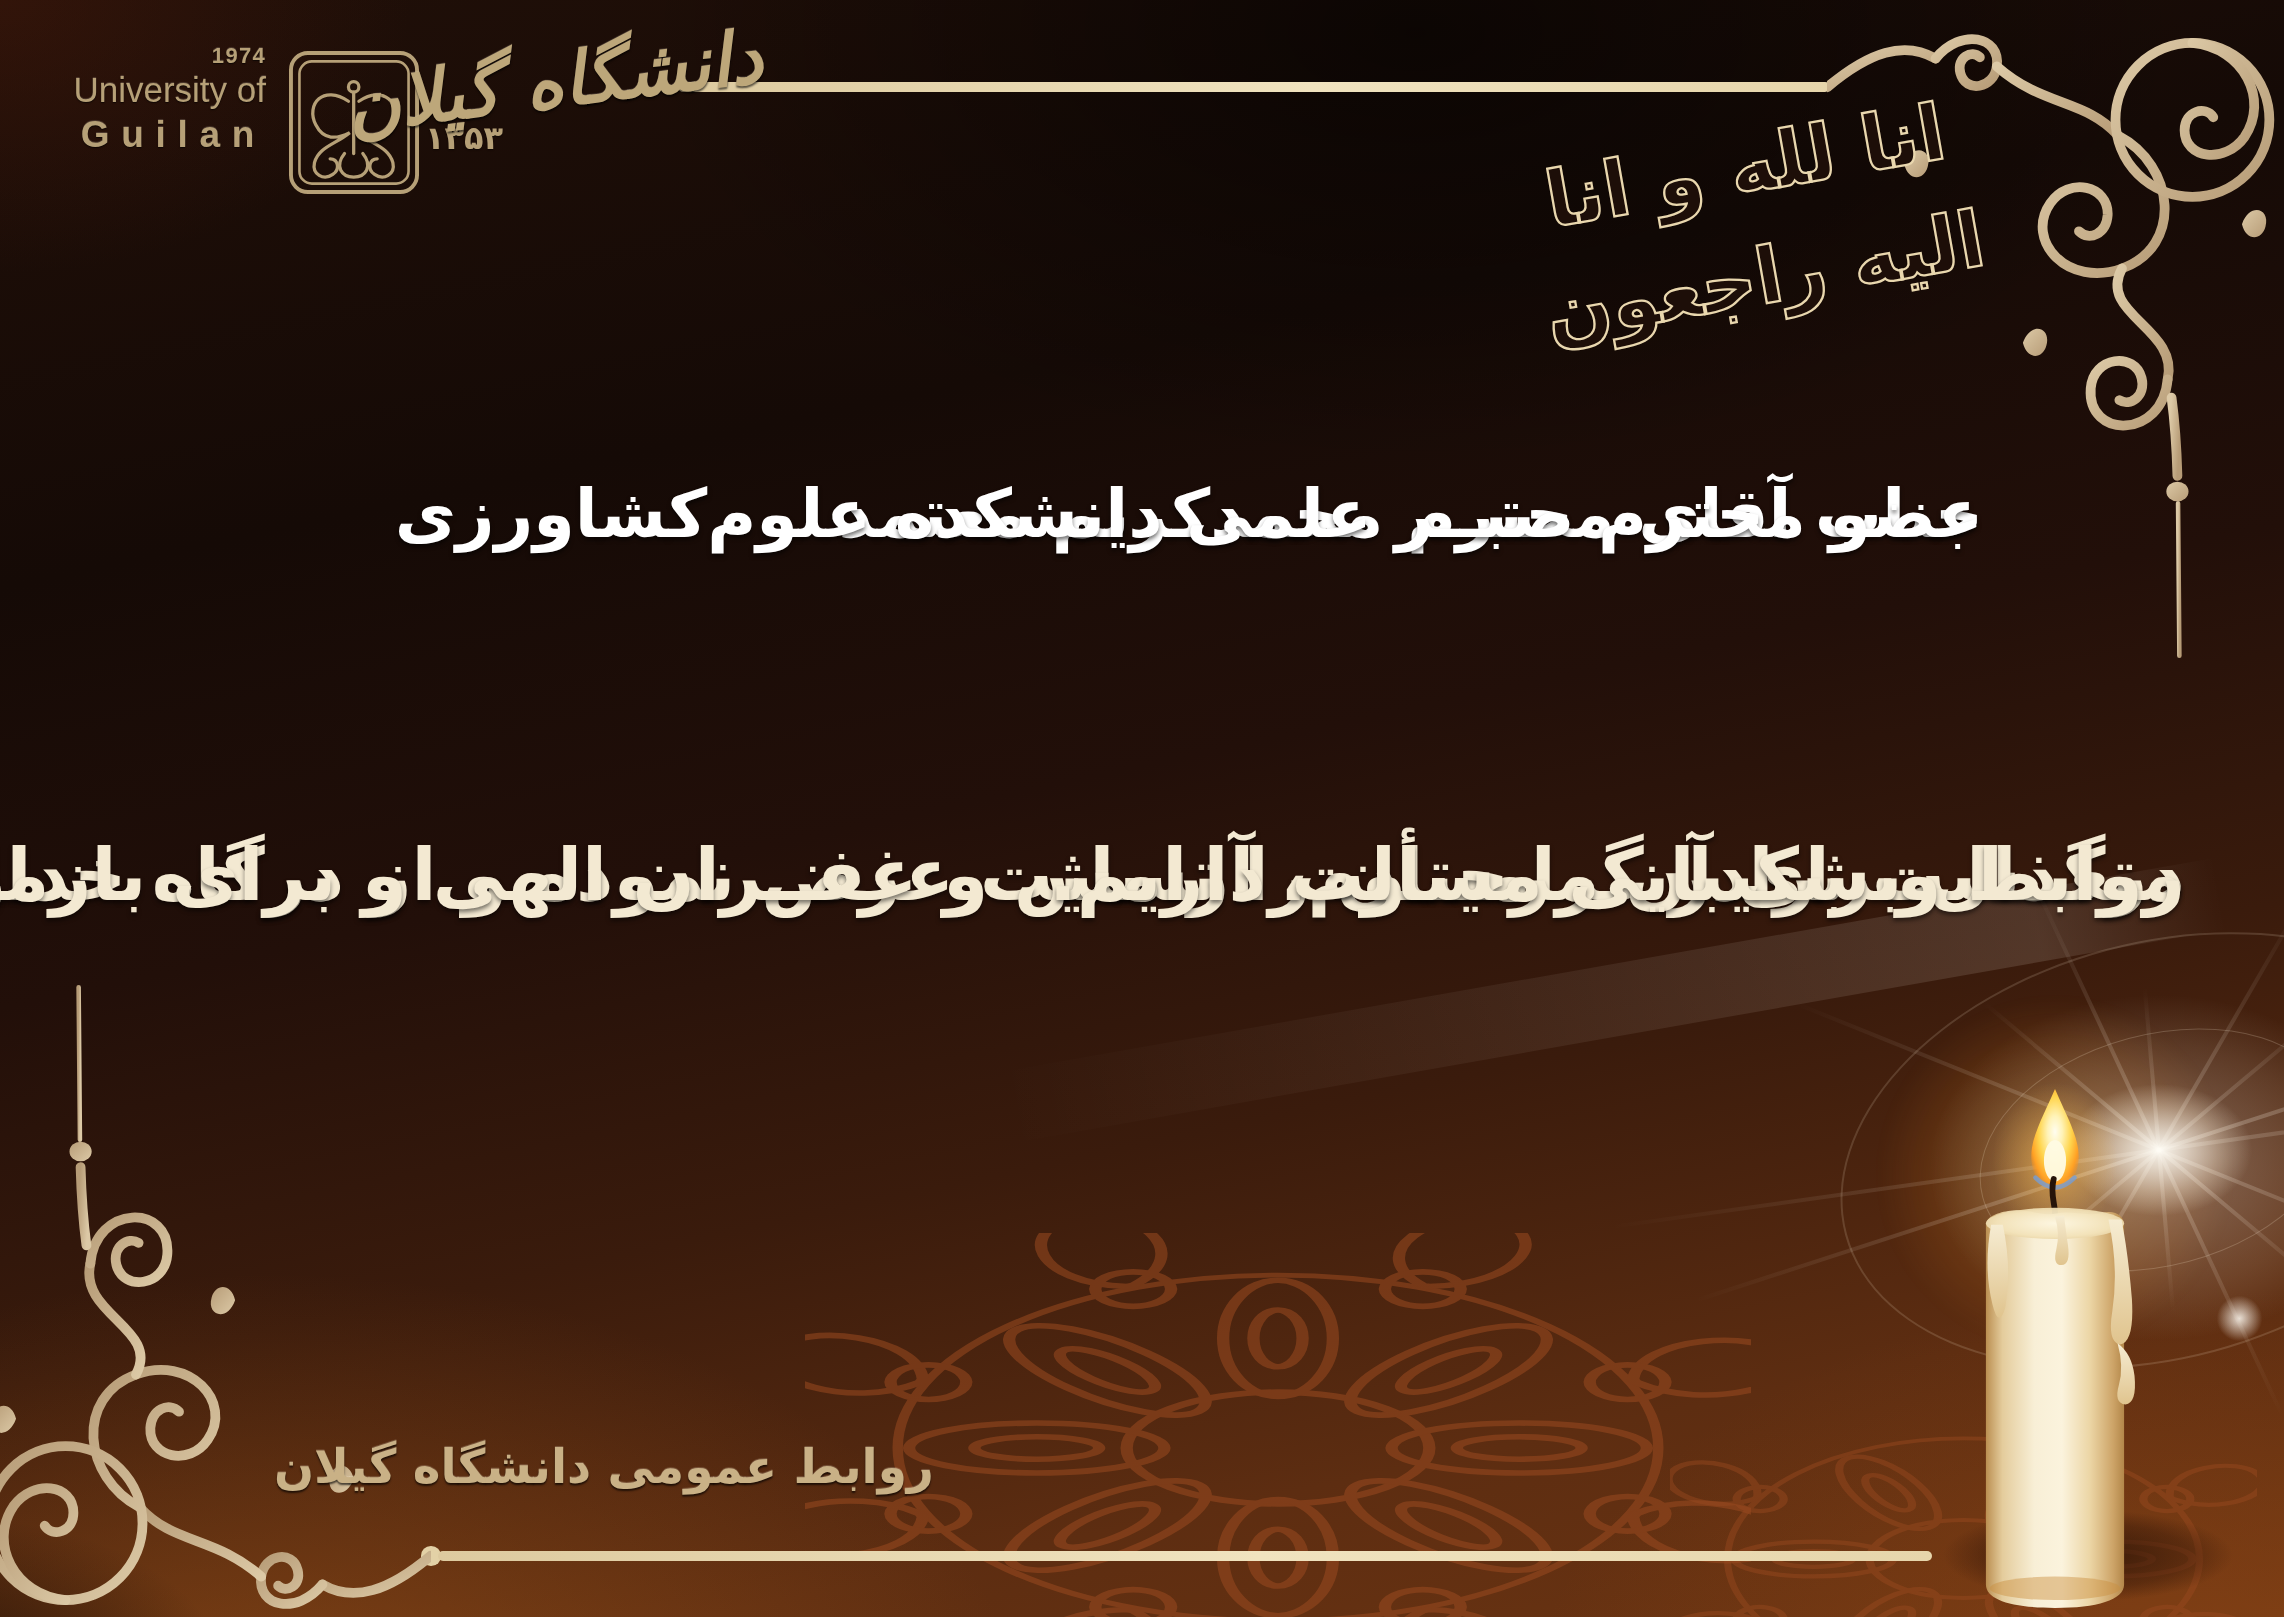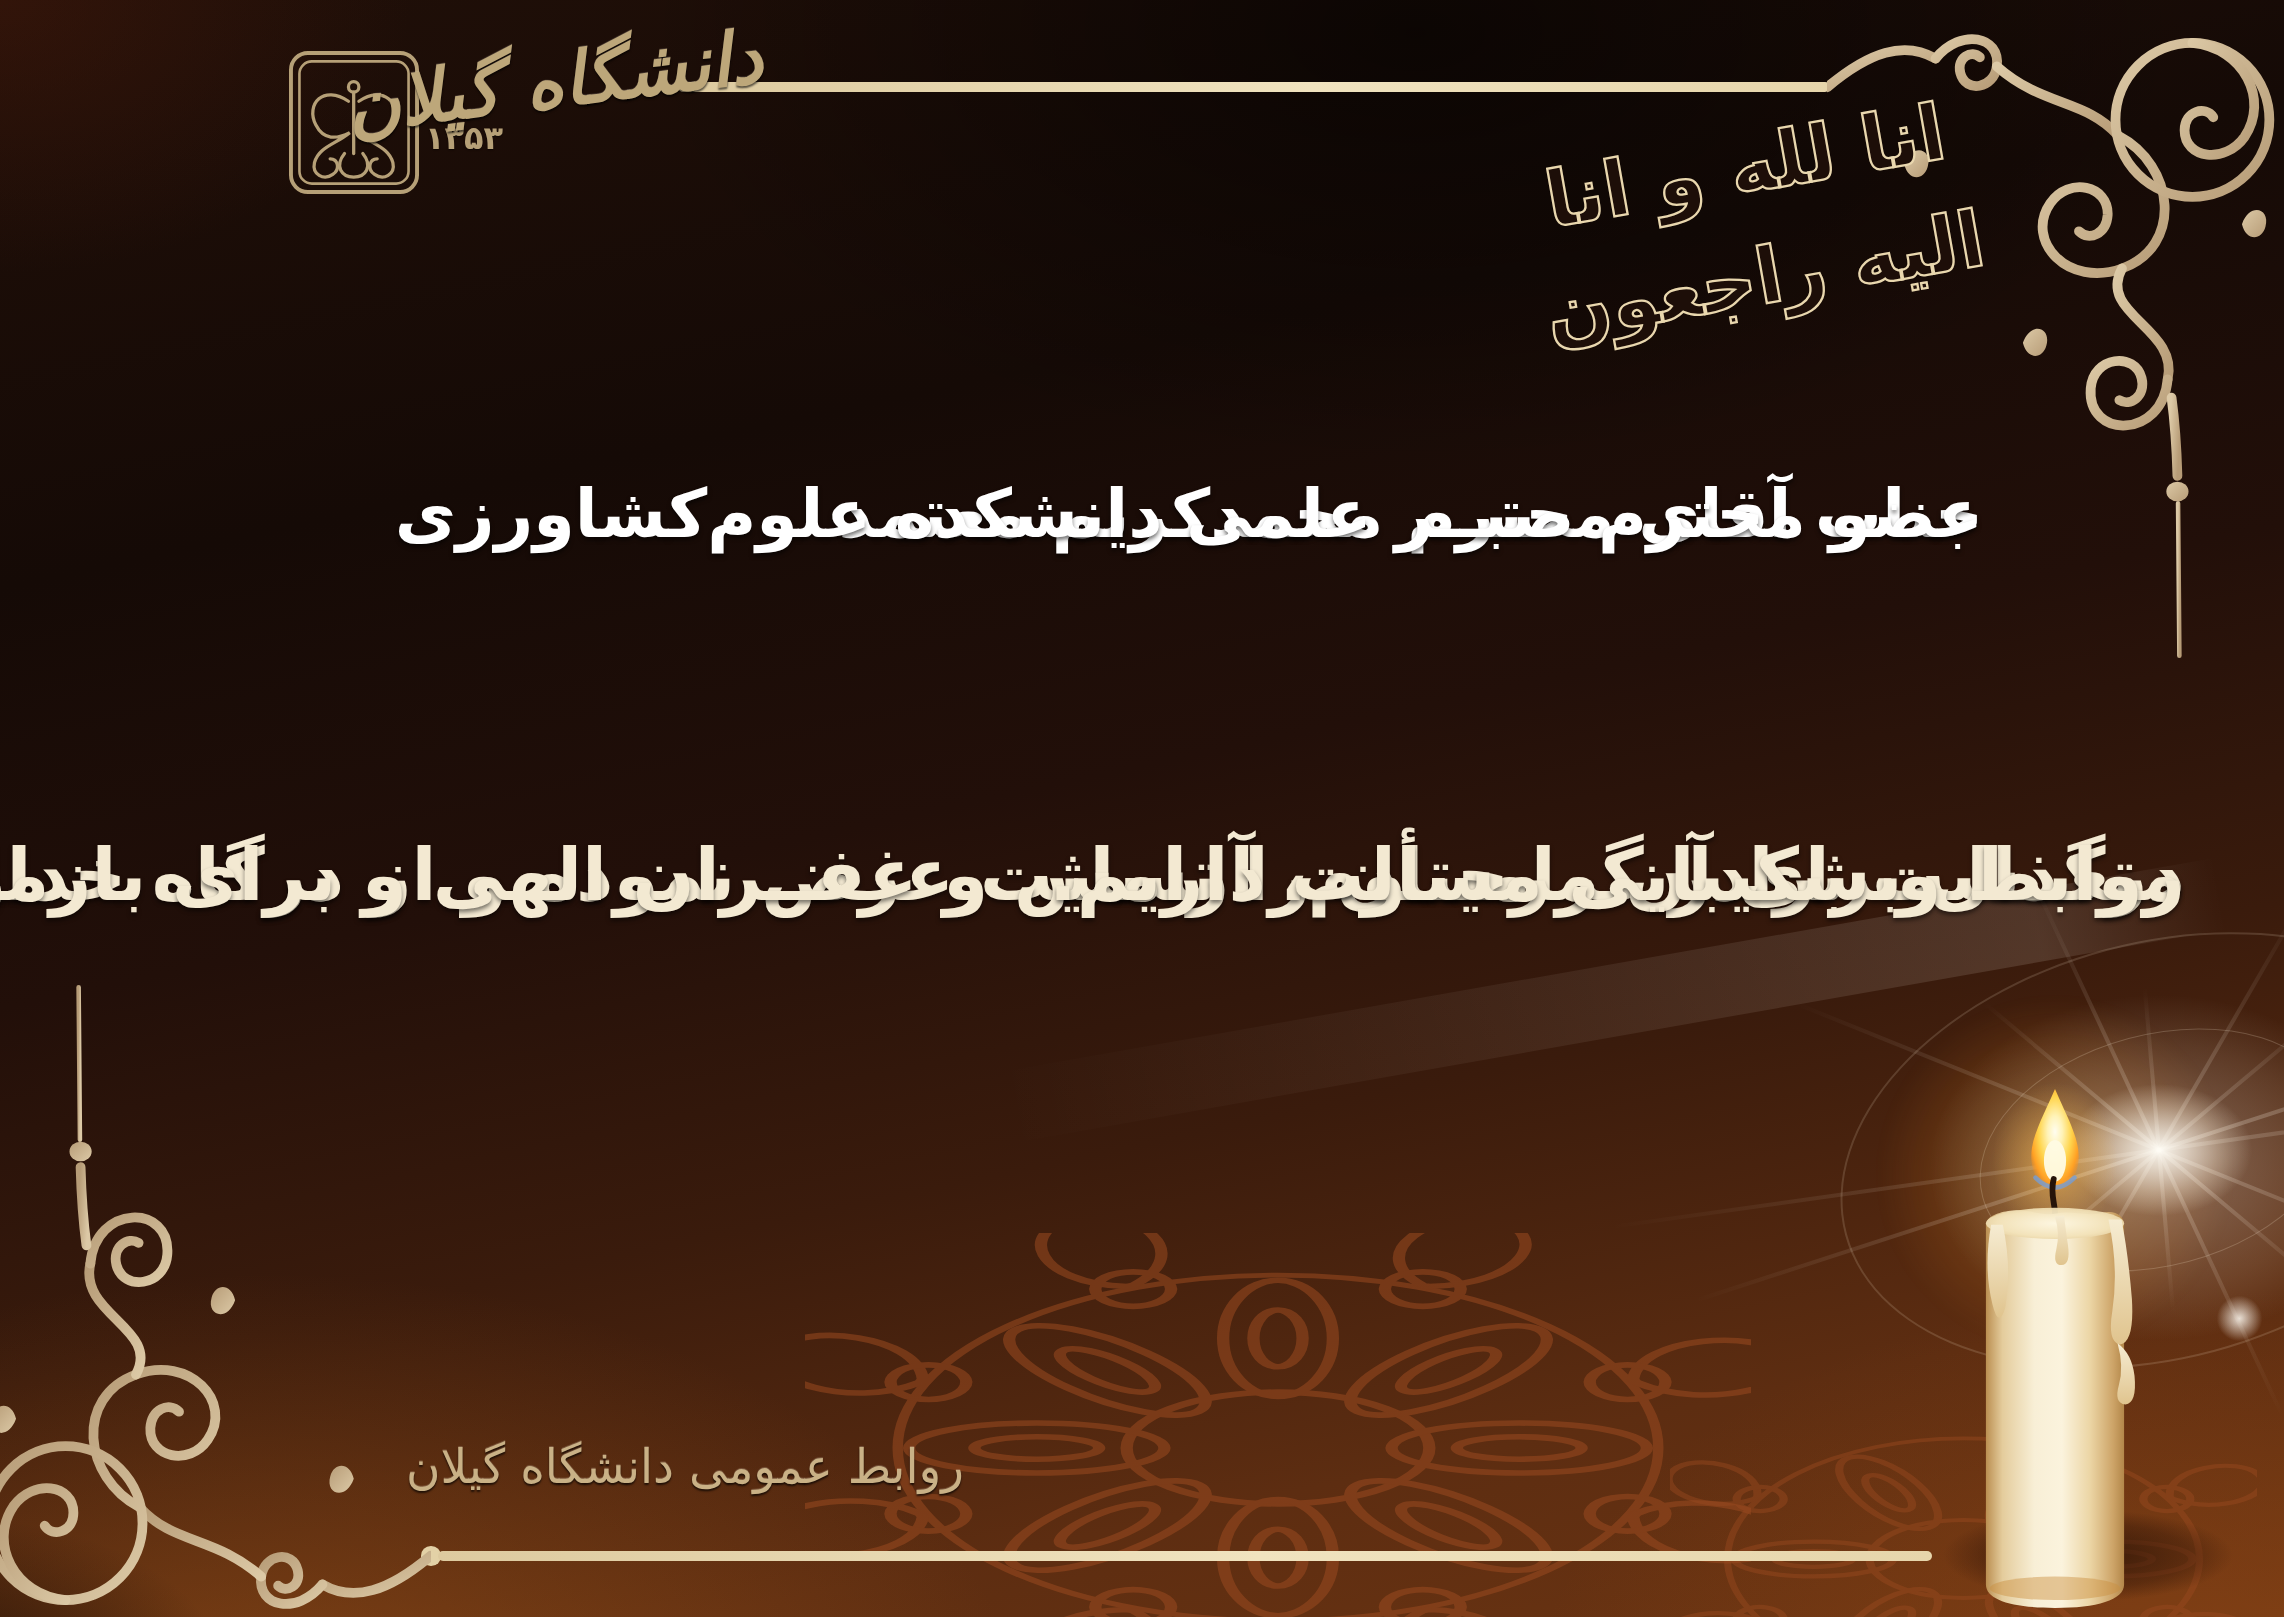--- a/index.html
+++ b/index.html
@@ -48,21 +48,21 @@
     text-shadow:0 0 1.3px rgba(0,0,0,.4);}
   
   #recipient{right:301px; top:445px; text-align:right; color:#ffffff; white-space:nowrap;}
   .recipient-line{position:static; display:block; font-size:67px; font-weight:700; line-height:138px;
     text-shadow:0 2.6px 4.6px rgba(0,0,0,.55);}
   
   #message{left:98px; top:804px; width:2087px; text-align:center; color:#f3e9d2; white-space:nowrap;}
   .message-line{position:static; display:block; font-size:73px; font-weight:700; line-height:141px;
     text-shadow:0 2.6px 4.6px rgba(0,0,0,.5);}
   
-  #footer{left:274px; top:1439px; width:822px; text-align:center; font-size:47px; font-weight:400;
+  #footer{left:274px; top:1439px; width:822px; text-align:left; font-size:47px; font-weight:700;
     color:#c9b186; text-shadow:0 2px 2px rgba(0,0,0,.65), 0 -0.7px 0.7px rgba(255,246,225,.22);}
   
   #candle-glow{left:1820px; top:939px; width:470px; height:470px; border-radius:50%;
     background:radial-gradient(closest-side, rgba(255,195,85,.30), rgba(255,150,40,.10) 55%, transparent 75%);
     filter:blur(5.2px);}
   #flare-haze{left:1865px; top:946px; width:587px; height:443px; border-radius:50%;
     background:radial-gradient(closest-side, rgba(255,248,238,.34), rgba(255,238,215,.12) 55%, transparent 78%);}
   #flare-core{left:2035px; top:1062px; width:248px; height:176px; border-radius:50%;
     background:radial-gradient(closest-side, rgba(255,253,246,.95), rgba(255,244,224,.35) 48%, transparent 75%);}
   .ray{height:3.9px; border-radius:2px;
@@ -178,20 +178,25 @@
       <path d="M538,758 L540,992" stroke-width="7"></path>
       <circle cx="560" cy="170" r="118"></circle>
       <path d="M560,52 C640,60 678,140 640,196 C610,238 548,230 548,186 C548,156 580,148 592,166"></path>
       <ellipse cx="537" cy="740" rx="17" ry="15" fill="url(#flg)" stroke="none"></ellipse>
       <path d="M118,238 c12,-34 44,-24 36,4 c-6,22 -30,22 -36,-4 z" fill="url(#flg)" stroke="none"></path>
       <path d="M300,512 c12,-34 44,-24 36,4 c-6,22 -30,22 -36,-4 z" fill="url(#flg)" stroke="none"></path>
       <path d="M636,330 c12,-34 44,-24 36,4 c-6,22 -30,22 -36,-4 z" fill="url(#flg)" stroke="none"></path>
     </g>
   </svg>
 
+  <div id="logo-en">
+    <span id="logo-year-en">1974</span>
+    <span id="logo-name-en1">University of</span>
+    <span id="logo-name-en2">Guilan</span>
+  </div>
 
   <svg id="emblem" viewBox="0 0 205 225">
     <g fill="none" stroke="#b6a077" stroke-linecap="round">
       <rect x="6" y="6" width="193" height="213" rx="26" stroke-width="6"></rect>
       <rect x="19" y="19" width="167" height="187" rx="19" stroke-width="4"></rect>
       <g stroke-width="5">
         <circle cx="102" cy="58" r="8"></circle>
         <path d="M102,66 L102,160"></path>
         <path d="M94,80 C56,54 28,84 44,116 C56,140 76,138 96,128 C74,146 48,150 42,174 C38,192 56,202 70,192 C82,184 78,168 66,168"></path>
         <path d="M110,80 C148,54 176,84 160,116 C148,140 128,138 108,128 C130,146 156,150 162,174 C166,192 148,202 134,192 C122,184 126,168 138,168"></path>

